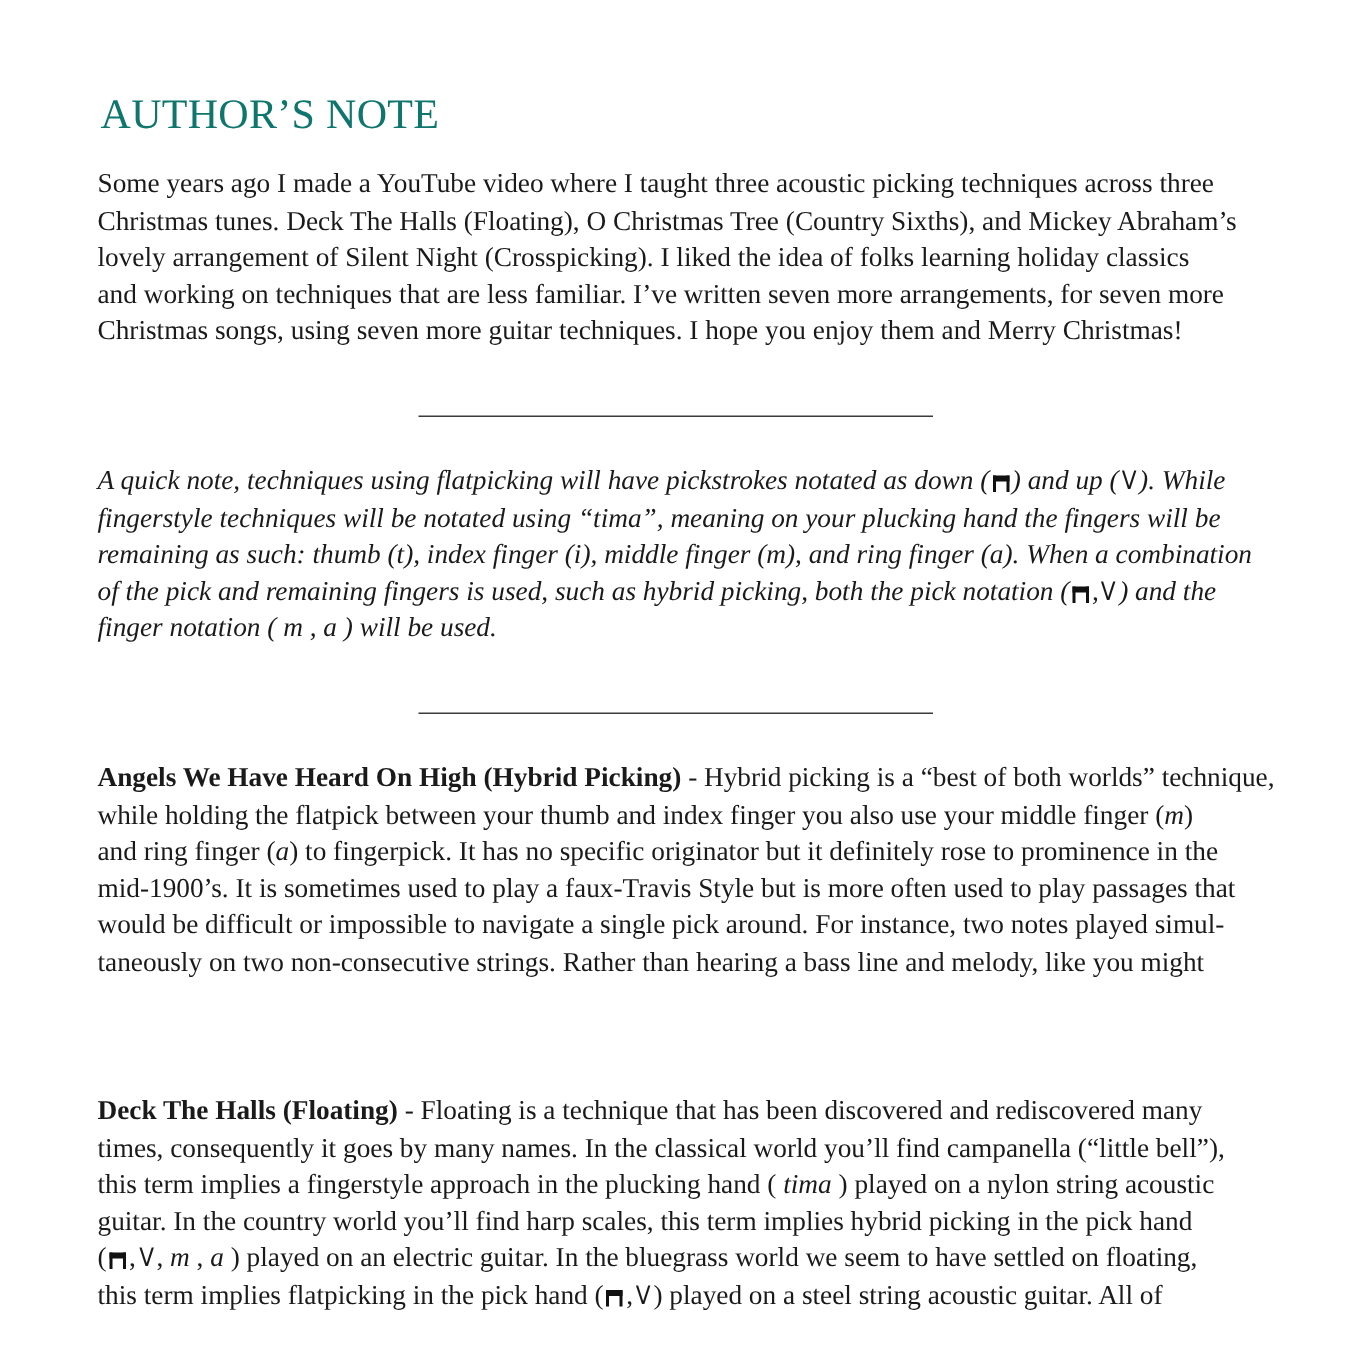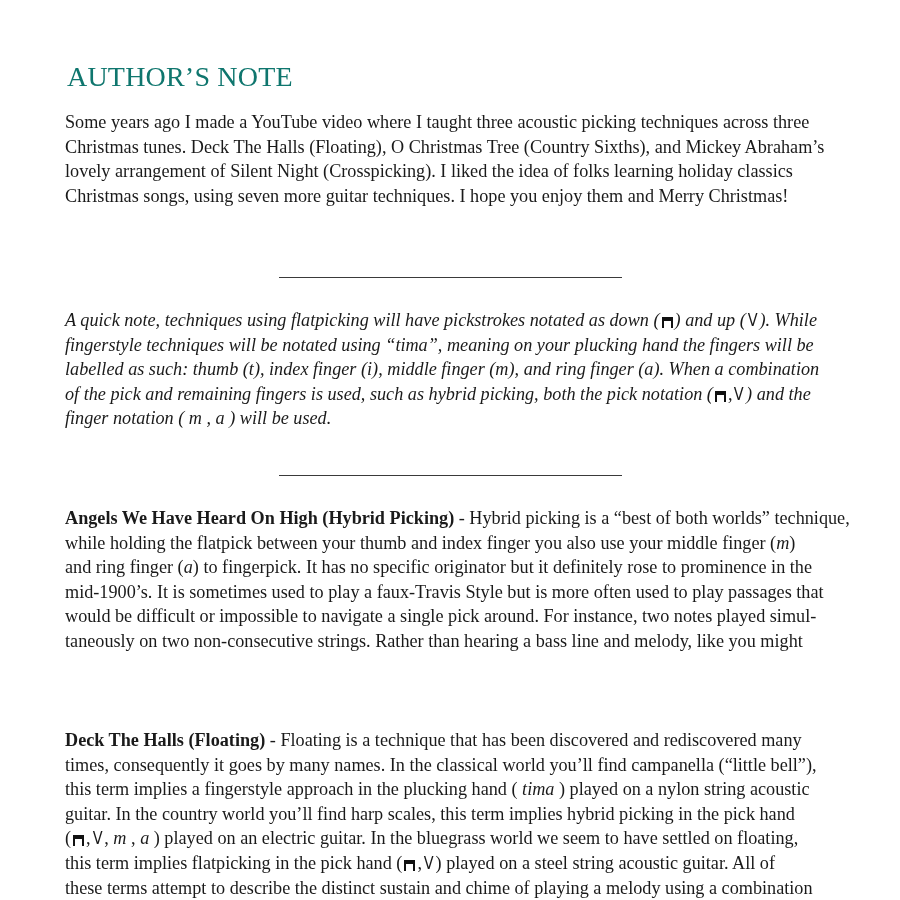--- a/index.html
+++ b/index.html
@@ -42,33 +42,34 @@
 <body>
 
 <div class="page">
 
   <h1 class="heading">AUTHOR’S NOTE</h1>
 
   <div class="para p1">
     <div class="line">Some years ago I made a YouTube video where I taught three acoustic picking techniques across three</div>
     <div class="line">Christmas tunes. Deck The Halls (Floating), O Christmas Tree (Country Sixths), and Mickey Abraham’s</div>
     <div class="line">lovely arrangement of Silent Night (Crosspicking). I liked the idea of folks learning holiday classics</div>
+    <div class="line">and working on techniques that are less familiar. I’ve written seven more arrangements, for seven more</div>
     <div class="line">Christmas songs, using seven more guitar techniques. I hope you enjoy them and Merry Christmas!</div>
   </div>
 
   <div class="divider d1"></div>
 
   <div class="para p2">
     <div class="line">
       <span>A quick note, techniques using flatpicking will have pickstrokes notated as down (</span><span class="down-icon"></span><span>) and up (</span><span class="up-icon">V</span><span>). While</span>
     </div>
     <div class="line">
       <span>fingerstyle techniques will be notated using “</span><span>tima</span><span>”, meaning on your plucking hand the fingers will be</span>
     </div>
-    <div class="line">labelled as such: thumb (t), index finger (i), middle finger (m), and ring finger (a). When a combination</div>
+    <div class="line">remaining as such: thumb (t), index finger (i), middle finger (m), and ring finger (a). When a combination</div>
     <div class="line">
       <span>of the pick and remaining fingers is used, such as hybrid picking, both the pick notation (</span><span class="down-icon"></span><span>,</span><span class="up-icon">V</span><span>) and the</span>
     </div>
     <div class="line">finger notation ( m , a ) will be used.</div>
   </div>
 
   <div class="divider d2"></div>
 
   <div class="para p3">
     <div class="line">
@@ -93,16 +94,15 @@
     <div class="line">
       <span>this term implies a fingerstyle approach in the plucking hand (</span><span class="ital"> tima </span><span>) played on a nylon string acoustic</span>
     </div>
     <div class="line">guitar. In the country world you’ll find harp scales, this term implies hybrid picking in the pick hand</div>
     <div class="line">
       <span>(</span><span class="down-icon"></span><span>,</span><span class="up-icon">V</span><span>,</span><span class="ital"> m </span><span>,</span><span class="ital"> a </span><span>) played on an electric guitar. In the bluegrass world we seem to have settled on floating,</span>
     </div>
     <div class="line">
       <span>this term implies flatpicking in the pick hand (</span><span class="down-icon"></span><span>,</span><span class="up-icon">V</span><span>) played on a steel string acoustic guitar. All of</span>
     </div>
-    <div class="line">these terms attempt to describe the distinct sustain and chime of playing a melody using a combination</div>
   </div>
 
 </div>
 
 </body></html>

